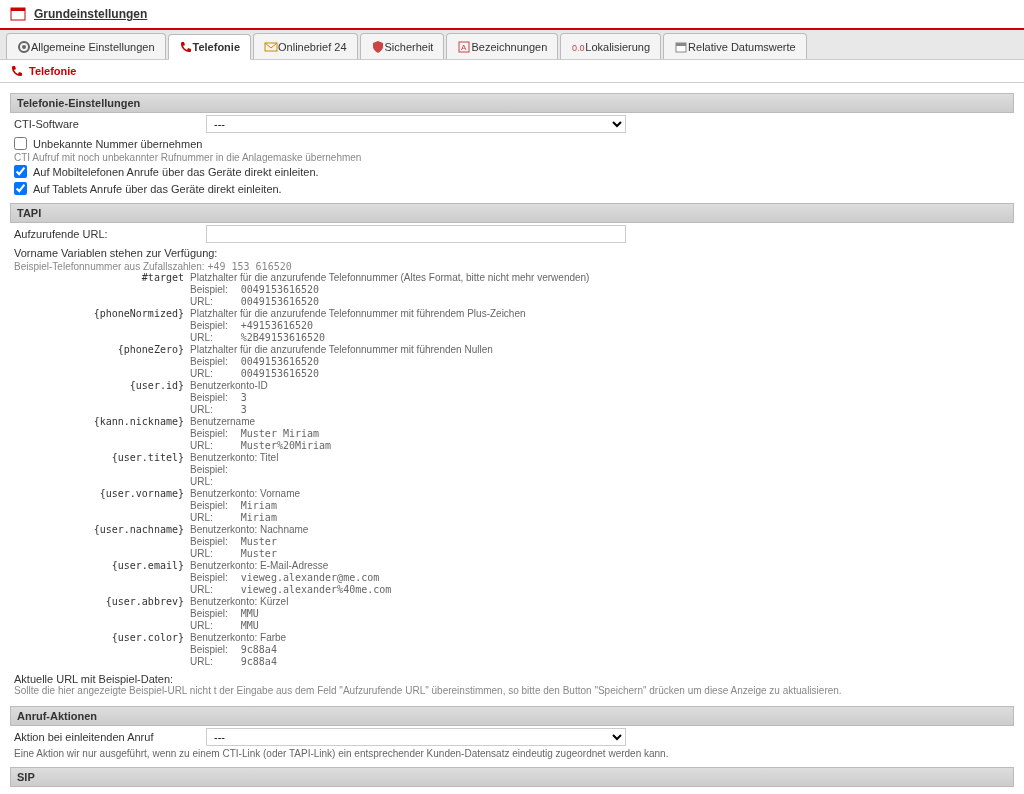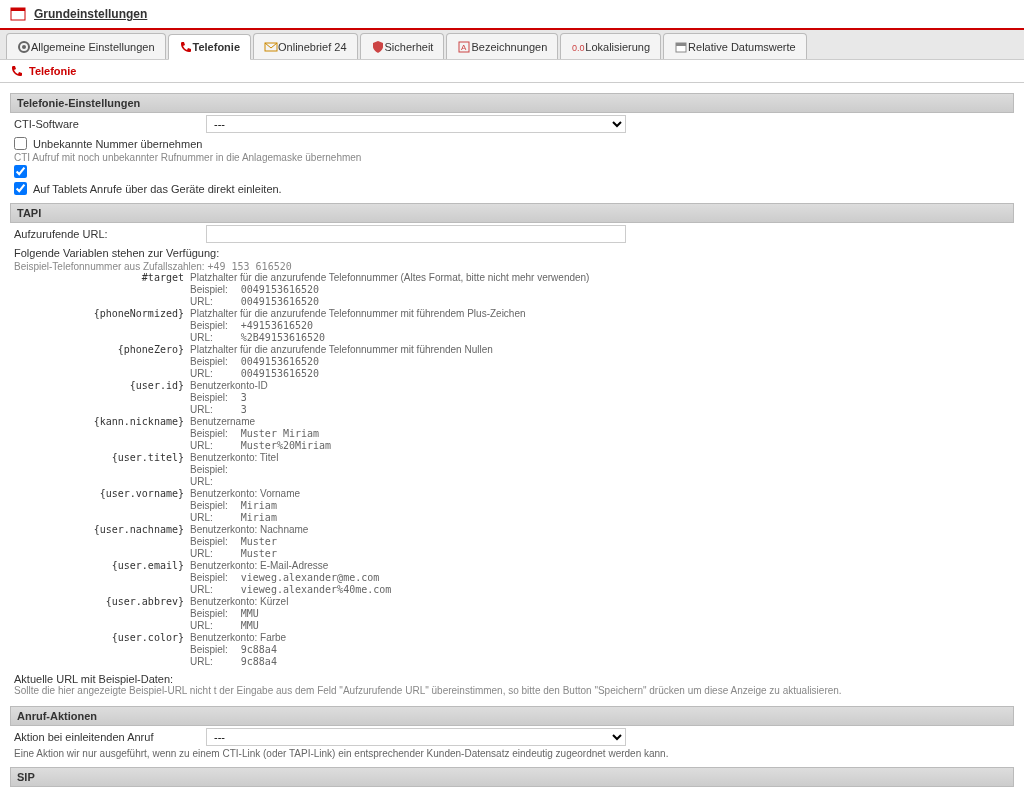--- a/index.html
+++ b/index.html
@@ -123,32 +123,33 @@
     <span class="label-col">CTI-Software</span>
     <select class="wide"><option>---</option></select>
   </div>
   <div class="chk-row" style="padding-left:4px;">
     <input type="checkbox" style="">
     <span>Unbekannte Nummer übernehmen</span>
   </div>
   <div class="hint" style="padding-left:4px;">CTI Aufruf mit noch unbekannter Rufnummer in die Anlagemaske übernehmen</div>
   <div class="chk-row">
     <input type="checkbox" checked="" style="">
+    <span>Auf Mobiltelefonen Anrufe über das Geräte direkt einleiten.</span>
   </div>
   <div class="chk-row">
     <input type="checkbox" checked="" style="">
     <span>Auf Tablets Anrufe über das Geräte direkt einleiten.</span>
   </div>
 
   <div class="section-hdr">TAPI</div>
   <div class="row">
     <span class="label-col">Aufzurufende URL:</span>
     <input type="text" class="wide" style="">
   </div>
-  <div style="padding:2px 4px;">Folgende Variablen stehen zur Verfügung:</div>
+  <div style="padding:2px 4px;">Vorname Variablen stehen zur Verfügung:</div>
   <div class="hint" style="padding:0 4px;">
     <span>Beispiel-Telefonnummer aus Zufallszahlen:</span> <span class="mono">+49 153 616520</span>
   </div>
 
   <div class="var-grid" id="vars-grid">
       <div class="var-key">#target</div>
       <div class="var-desc">Platzhalter für die anzurufende Telefonnummer (Altes Format, bitte nicht mehr verwenden)</div>
       <div></div>
       <div class="var-sub"><span class="var-sub-lbl">Beispiel:</span> <span class="mono">0049153616520</span></div>
       <div></div>

